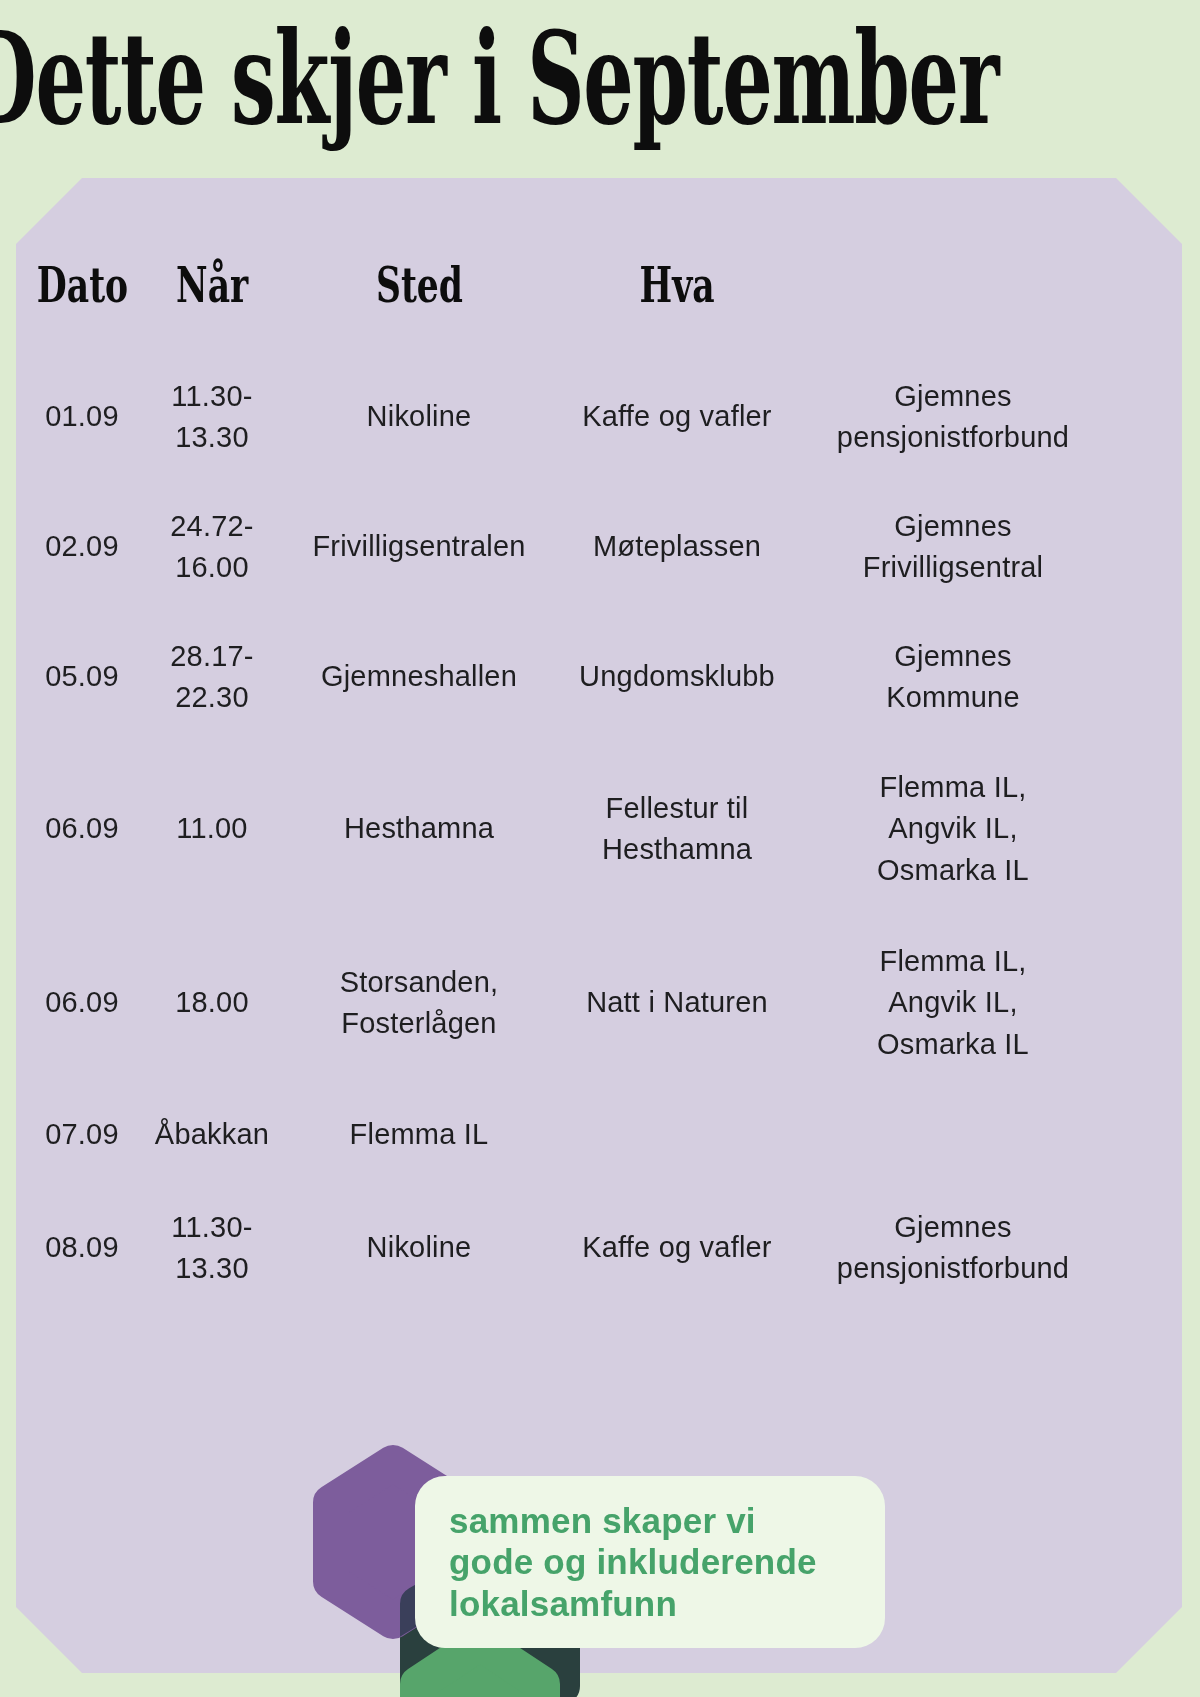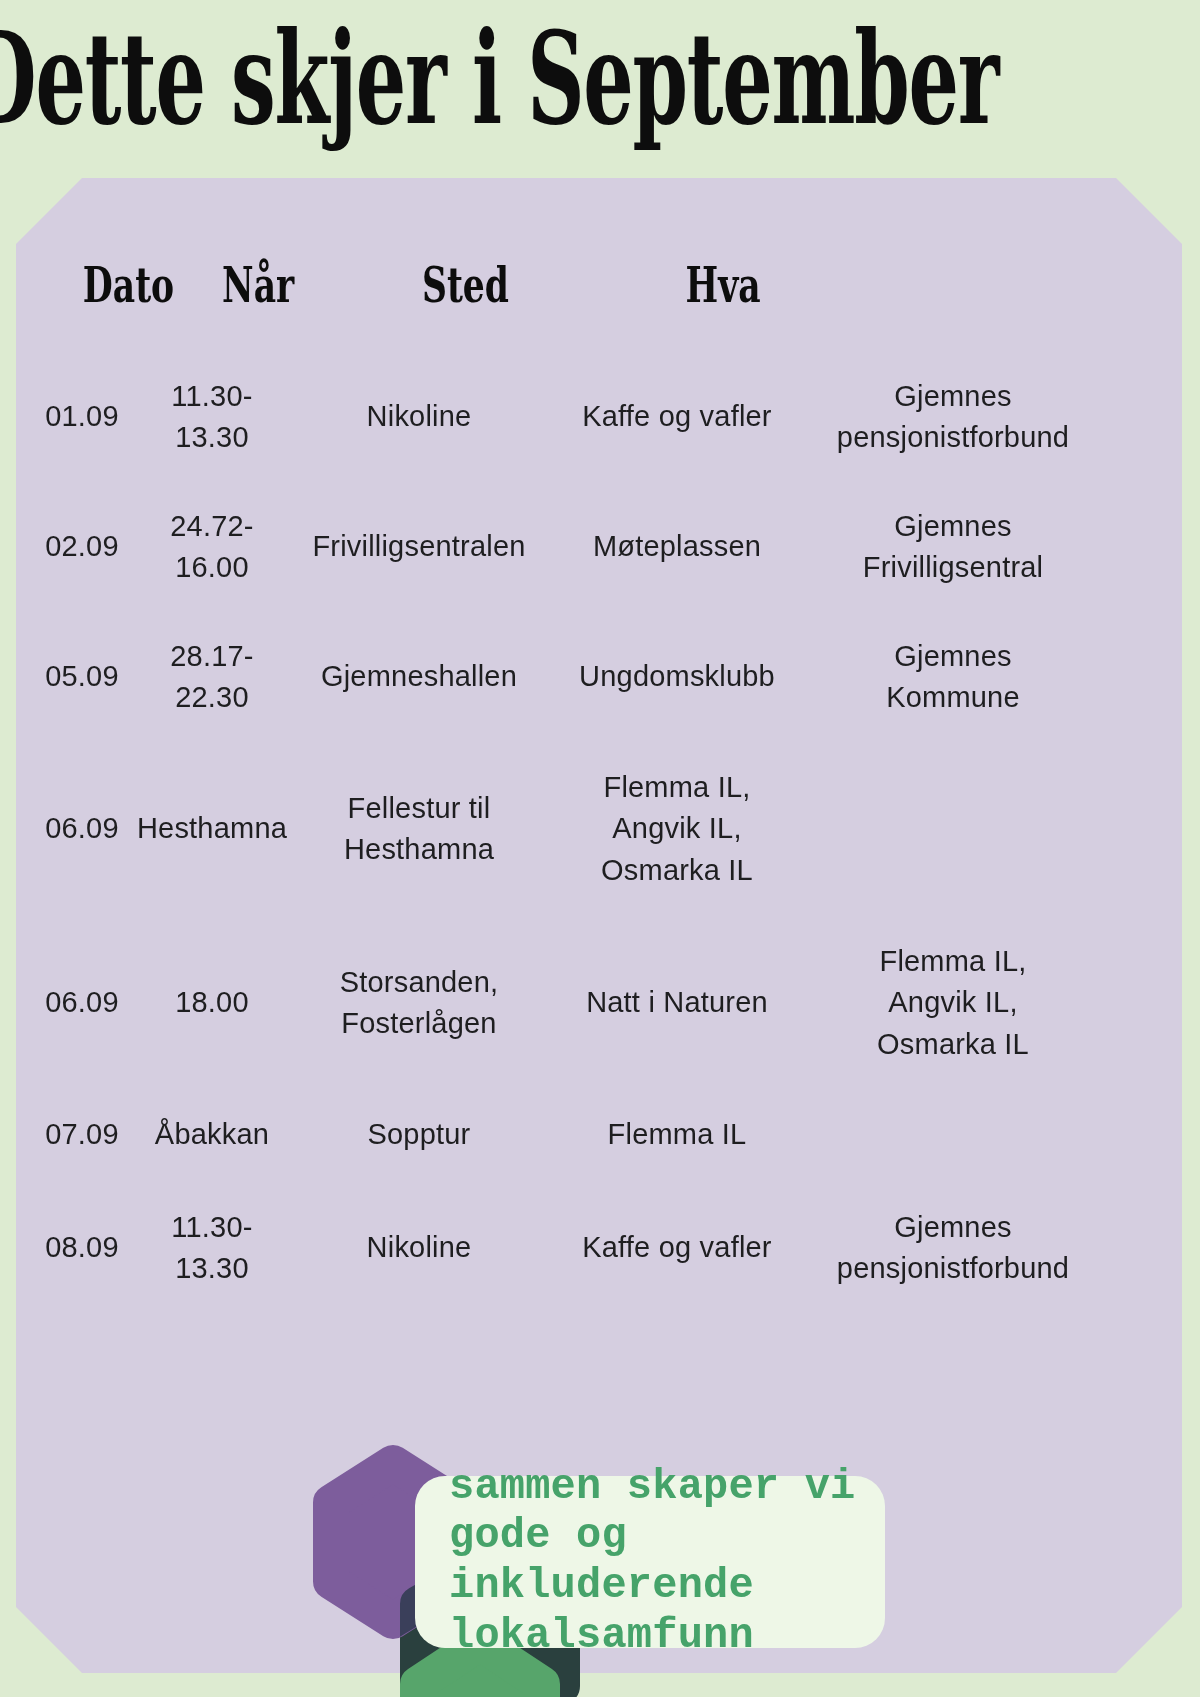--- a/index.html
+++ b/index.html
@@ -49,21 +49,21 @@
     clip-path:polygon(66px 0,calc(100% - 66px) 0,100% 66px,100% calc(100% - 66px),
                       calc(100% - 66px) 100%,66px 100%,0 calc(100% - 66px),0 66px);
   }
 
   
   .table{position:absolute;left:18px;top:72px;width:1062px;}
   .thead,.trow{
     display:grid;
     grid-template-columns:96px 164px 250px 266px 286px;
   }
-  .thead{height:70px;margin-left:46px;}
+  .thead{height:70px;}
   .tbody{margin-top:32px;}
   .th{display:flex;align-items:center;justify-content:center;}
   .th .slab{
     font-family:"DejaVu Serif","Liberation Serif",serif;
     font-weight:700;font-size:48px;color:#0d0d0d;
     display:inline-block;transform:scaleX(0.72);transform-origin:center;
     white-space:nowrap;
   }
   .td{
     display:flex;align-items:center;justify-content:center;
@@ -88,25 +88,24 @@
     position:absolute;left:415px;top:1476px;width:470px;height:172px;
     background:var(--callout-bg);
     border-radius:30px;
     z-index:3;
     display:flex;align-items:center;
     box-sizing:border-box;
     padding-left:34px;
   }
   .callout-text{
     color:var(--callout-text);
-    font-size:42px;font-weight:600;
+    font-size:35px;font-weight:600;
     line-height:1.18;
     white-space:pre-line;
     letter-spacing:0.2px;
-    font-family:Liberation Mono, monospace;
   }
 </style>
 </head>
 <body>
 
 <div class="page">
 
   <div class="title-wrap">
     <h1>Dette skjer i September</h1>
   </div>
@@ -150,41 +149,41 @@
             <div class="td">05.09</div>
             <div class="td">28.17-
 22.30</div>
             <div class="td">Gjemneshallen</div>
             <div class="td">Ungdomsklubb</div>
             <div class="td">Gjemnes
 Kommune</div>
           </div>
           <div class="trow">
             <div class="td">06.09</div>
+            <div class="td">11.00</div>
             <div class="td">Hesthamna</div>
             <div class="td">Fellestur til
 Hesthamna</div>
             <div class="td">Flemma IL,
 Angvik IL,
 Osmarka IL</div>
           </div>
           <div class="trow">
             <div class="td">06.09</div>
             <div class="td">18.00</div>
             <div class="td">Storsanden,
 Fosterlågen</div>
             <div class="td">Natt i Naturen</div>
             <div class="td">Flemma IL,
 Angvik IL,
 Osmarka IL</div>
           </div>
           <div class="trow">
             <div class="td">07.09</div>
             <div class="td">Åbakkan</div>
-            <div class="td">Sopptur</div>
             <div class="td">Flemma IL</div>
           </div>
           <div class="trow">
             <div class="td">08.09</div>
             <div class="td">11.30-
 13.30</div>
             <div class="td">Nikoline</div>
             <div class="td">Kaffe og vafler</div>
             <div class="td">Gjemnes
 pensjonistforbund</div>

